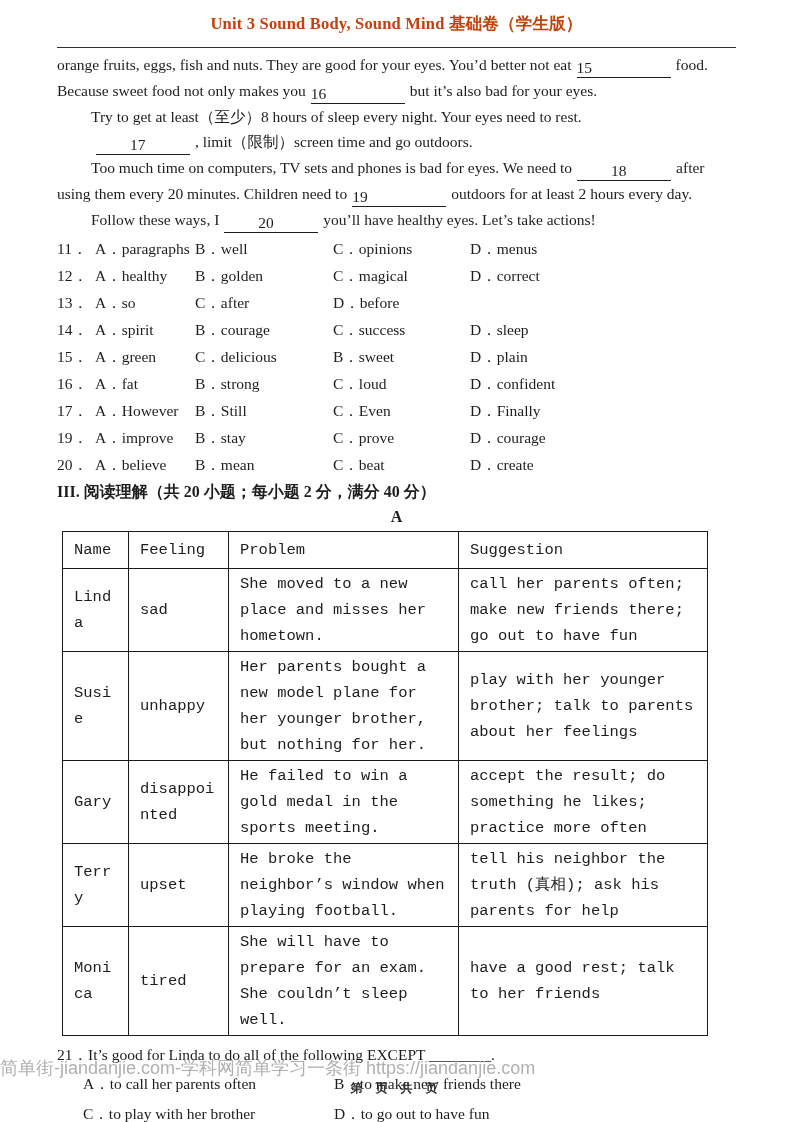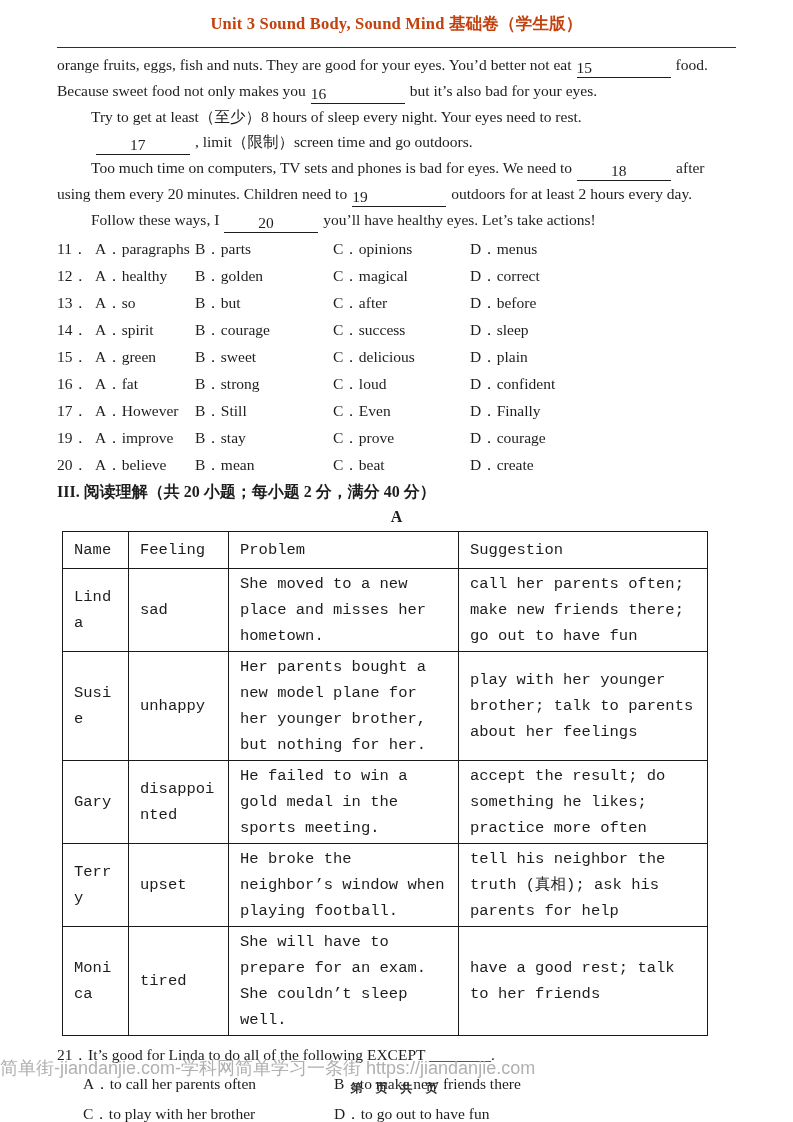--- a/index.html
+++ b/index.html
@@ -78,50 +78,49 @@
     <p class="pline indent"><span class="blank"><span>17</span></span><span>, limit（限制）screen time and go outdoors.</span></p>
     <p class="pline indent"><span>Too much time on computers, TV sets and phones is bad for eyes. We need to</span><span class="blank"><span>18</span></span><span>after</span></p>
     <p class="pline"><span>using them every 20 minutes. Children need to</span><span class="blank"><span>19</span></span><span>outdoors for at least 2 hours every day.</span></p>
     <p class="pline indent"><span>Follow these ways, I</span><span class="blank"><span>20</span></span><span>you’ll have healthy eyes. Let’s take actions!</span></p>
   </section>
 
   <section class="opts">
     <div class="opt-row">
       <span>11．</span>
         <span>A．paragraphs</span>
-        <span>B．parts</span>
+        <span>B．well</span>
         <span>C．opinions</span>
         <span>D．menus</span>
     </div>
     <div class="opt-row">
       <span>12．</span>
         <span>A．healthy</span>
         <span>B．golden</span>
         <span>C．magical</span>
         <span>D．correct</span>
     </div>
     <div class="opt-row">
       <span>13．</span>
         <span>A．so</span>
-        <span>B．but</span>
         <span>C．after</span>
         <span>D．before</span>
     </div>
     <div class="opt-row">
       <span>14．</span>
         <span>A．spirit</span>
         <span>B．courage</span>
         <span>C．success</span>
         <span>D．sleep</span>
     </div>
     <div class="opt-row">
       <span>15．</span>
         <span>A．green</span>
+        <span>C．delicious</span>
         <span>B．sweet</span>
-        <span>C．delicious</span>
         <span>D．plain</span>
     </div>
     <div class="opt-row">
       <span>16．</span>
         <span>A．fat</span>
         <span>B．strong</span>
         <span>C．loud</span>
         <span>D．confident</span>
     </div>
     <div class="opt-row">

